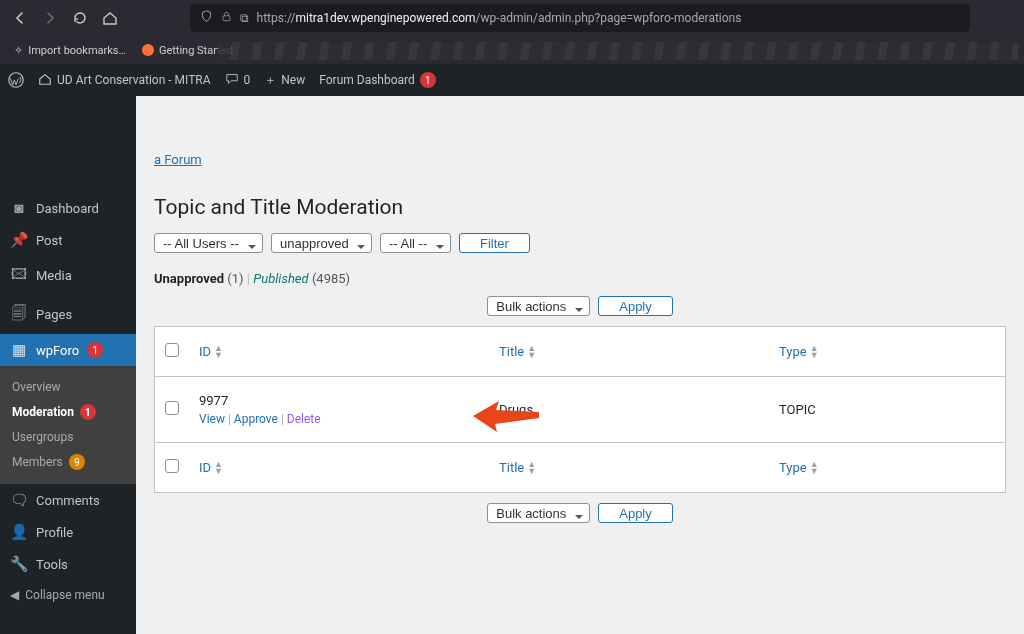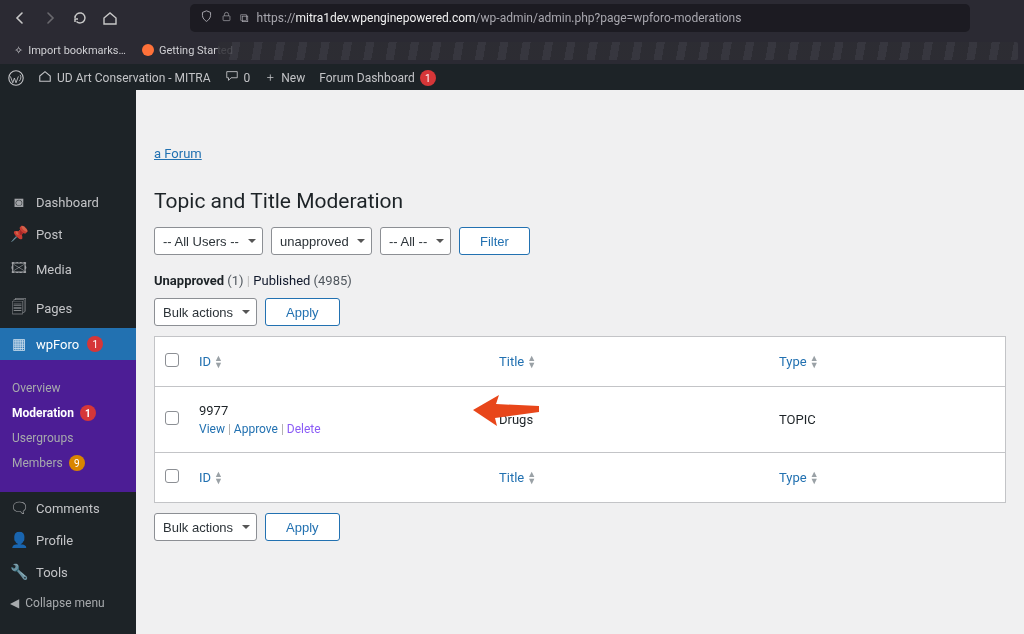--- a/index.html
+++ b/index.html
@@ -49,25 +49,25 @@
     padding: 0 14px;
     gap: 16px;
     font-size: 11px;
     color: #cfcfd3;
   }
   .bookmark-item { display: flex; align-items: center; gap: 5px; }
   .ff-icon { width: 12px; height: 12px; background: #ff7139; border-radius: 50%; display:inline-block;}
   .star-icon { color:#cfcfd3; }
   
   .admin-bar {
-    height: 26px;
+    height: 20px;
     background: #1d2327;
     display: flex;
-    align-items: flex-end;
-    padding: 4px 8px;
+    align-items: center;
+    padding: 16px 8px;
     gap: 14px;
     color: #c3c4c7;
     font-size: 12px;
     position: relative;
   }
   .admin-bar .ab-item { display: flex; align-items: center; gap: 5px; cursor: pointer; }
   .admin-bar .badge-red {
     background: #d63638;
     color: #fff;
     border-radius: 9px;
@@ -118,22 +118,22 @@
   .sidebar .menu-item.active::after {
     content: "";
     position: absolute;
     right: -8px;
     top: 50%;
     transform: translateY(-50%);
     border: 8px solid transparent;
     border-left-color: #2271b1;
   }
   .sidebar .submenu {
-    background: #4c1d95;
-    padding: 16px 0;
+    background: #404040;
+    padding: 9px 0;
   }
   .sidebar .submenu .sub-item {
     padding: 5px 12px 5px 12px;
     font-size: 12px;
     color: #a7aaad;
     display:flex;
     align-items:center;
     gap:6px;
   }
   .sidebar .submenu .sub-item.current { color: #fff; font-weight:700;}
@@ -181,21 +181,21 @@
     font-weight: 400;
     color: #1d2327;
     margin: 28px 0 14px;
   }
   .filter-row {
     display: flex;
     gap: 8px;
     margin-bottom: 18px;
   }
   .select-like, .btn-outline, select.select-like {
-    height: 28px;
+    height: 20px;
     background: #fff;
     border: 1px solid #8c8f94;
     border-radius: 3px;
     font-size: 13px;
     padding: 0 22px 0 8px;
     display:inline-flex; align-items:center;
     position:relative;
     color:#2c3338;
     appearance: none;
   }
@@ -213,23 +213,23 @@
     color:#2271b1;
     padding: 0 20px;
     cursor:pointer;
   }
   .views-row {
     font-size:13px;
     color:#50575e;
     margin-bottom:10px;
   }
   .views-row .sep{ color:#bbb;}
-  .views-row a { color:#0f172a; text-decoration:none;}
+  .views-row a { color:#0f766e; text-decoration:none;font-style:italic;}
   .views-row strong{color:#1d2327;}
-  .bulk-row{ display:flex; gap:8px; margin-bottom:10px;}
+  .bulk-row{ display:flex; gap:8px; margin-bottom:10px;justify-content:center;}
   table.list-table {
     width:100%;
     background:#fff;
     border:1px solid #c3c4c7;
     border-collapse:collapse;
     font-size:13px;
   }
   table.list-table th, table.list-table td{
     padding:16px 10px;
     text-align:left;

